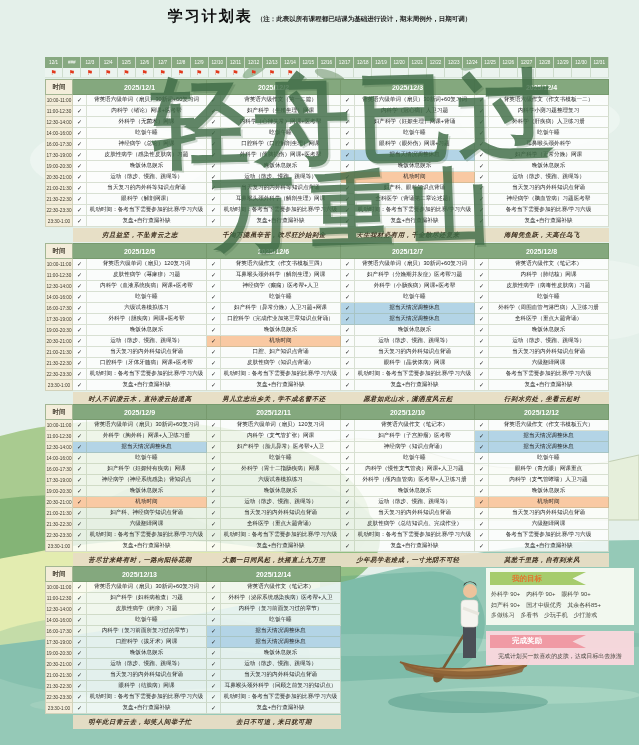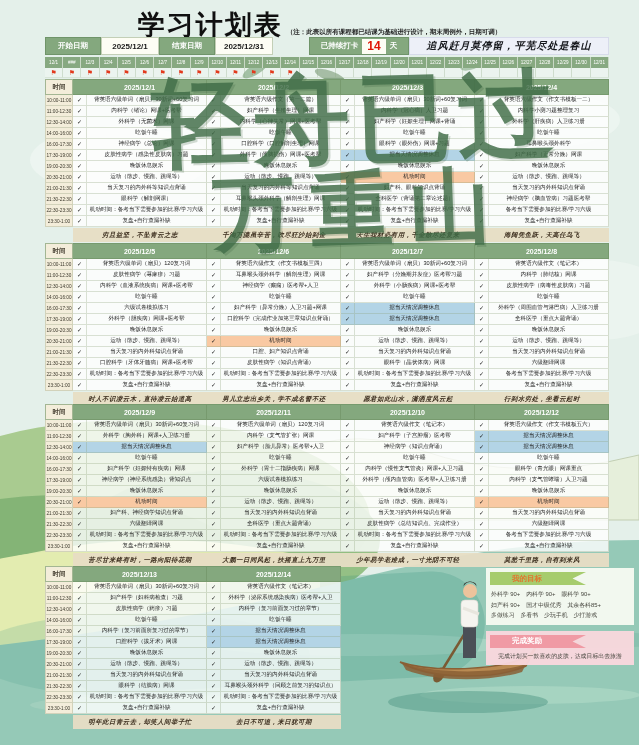--- a/index.html
+++ b/index.html
@@ -2,21 +2,21 @@
 <html><head>
 <meta charset="utf-8">
 <style>
   html,body{margin:0;padding:0;background:#cfe3da;}
   .page{position:relative;width:639px;height:745px;overflow:hidden;
         font-family:"Liberation Sans",sans-serif;background:#e4f0ea;}
   svg.bg{position:absolute;left:0;top:0;z-index:0;}
 
   
   .title-row{position:absolute;top:7px;left:0;right:0;text-align:center;z-index:5;white-space:nowrap;}
-  .title{font-size:27px;font-weight:bold;color:#101010;letter-spacing:2px;}
+  .title{font-size:15px;font-weight:bold;color:#101010;letter-spacing:2px;}
   .note{font-size:6.5px;color:#1c1c1c;margin-left:4px;font-weight:bold;}
 
   
   .header-bar{position:absolute;left:45px;top:37px;width:564px;height:18px;display:flex;z-index:5;}
   .hcell{display:flex;align-items:center;justify-content:center;font-size:7.5px;box-sizing:border-box;}
   .hgreen{background:#84a87e;color:#fff;font-weight:bold;width:56px;border:1px solid #6f9469;}
   .hwhite{background:#fdfdf4;color:#1a1a1a;font-weight:bold;width:58px;border:1px solid #c3cfb6;font-size:8px;}
   .hgap{width:36px;background:transparent;}
   .streak{background:#84a87e;border:1px solid #6f9469;width:100px;color:#fff;font-weight:bold;}
   .streak-num{color:#e01505;font-size:12px;font-weight:bold;margin:0 4px;background:#fdfdf4;padding:0 5px;line-height:15px;}
@@ -118,33 +118,20 @@
       <line x1="463" y1="608" x2="479" y2="614" stroke="#e8e6de" stroke-width="3"></line>
       <circle cx="470" cy="591" r="7" fill="#edc39c"></circle>
       <path d="M463,589 a7,7 0 0 1 14,0 l-1,-5 a7,5 0 0 0 -12,0 Z" fill="#2e2a26"></path>
     </g>
   </svg>
 
   <div class="title-row">
     <span class="title">学习计划表</span><span class="note">（注：此表以所有课程都已结课为基础进行设计，期末周例外，日期可调）</span>
   </div>
 
-  <div class="header-bar">
-    <div class="hcell hgreen">开始日期</div>
-    <div class="hcell hwhite">2025/12/1</div>
-    <div class="hcell hgreen">结束日期</div>
-    <div class="hcell hwhite">2025/12/31</div>
-    <div class="hcell hgap"></div>
-    <div class="hcell streak">
-      <span>已持续打卡</span>
-      <span class="streak-num">14</span>
-      <span>天</span>
-    </div>
-    <div class="hcell motto">追风赶月莫停留，平芜尽处是春山</div>
-  </div>
 
   <div class="date-strip">
       <div class="dcell">12/1</div>
       <div class="dcell">###</div>
       <div class="dcell">12/3</div>
       <div class="dcell">12/4</div>
       <div class="dcell">12/5</div>
       <div class="dcell">12/6</div>
       <div class="dcell">12/7</div>
       <div class="dcell">12/8</div>

